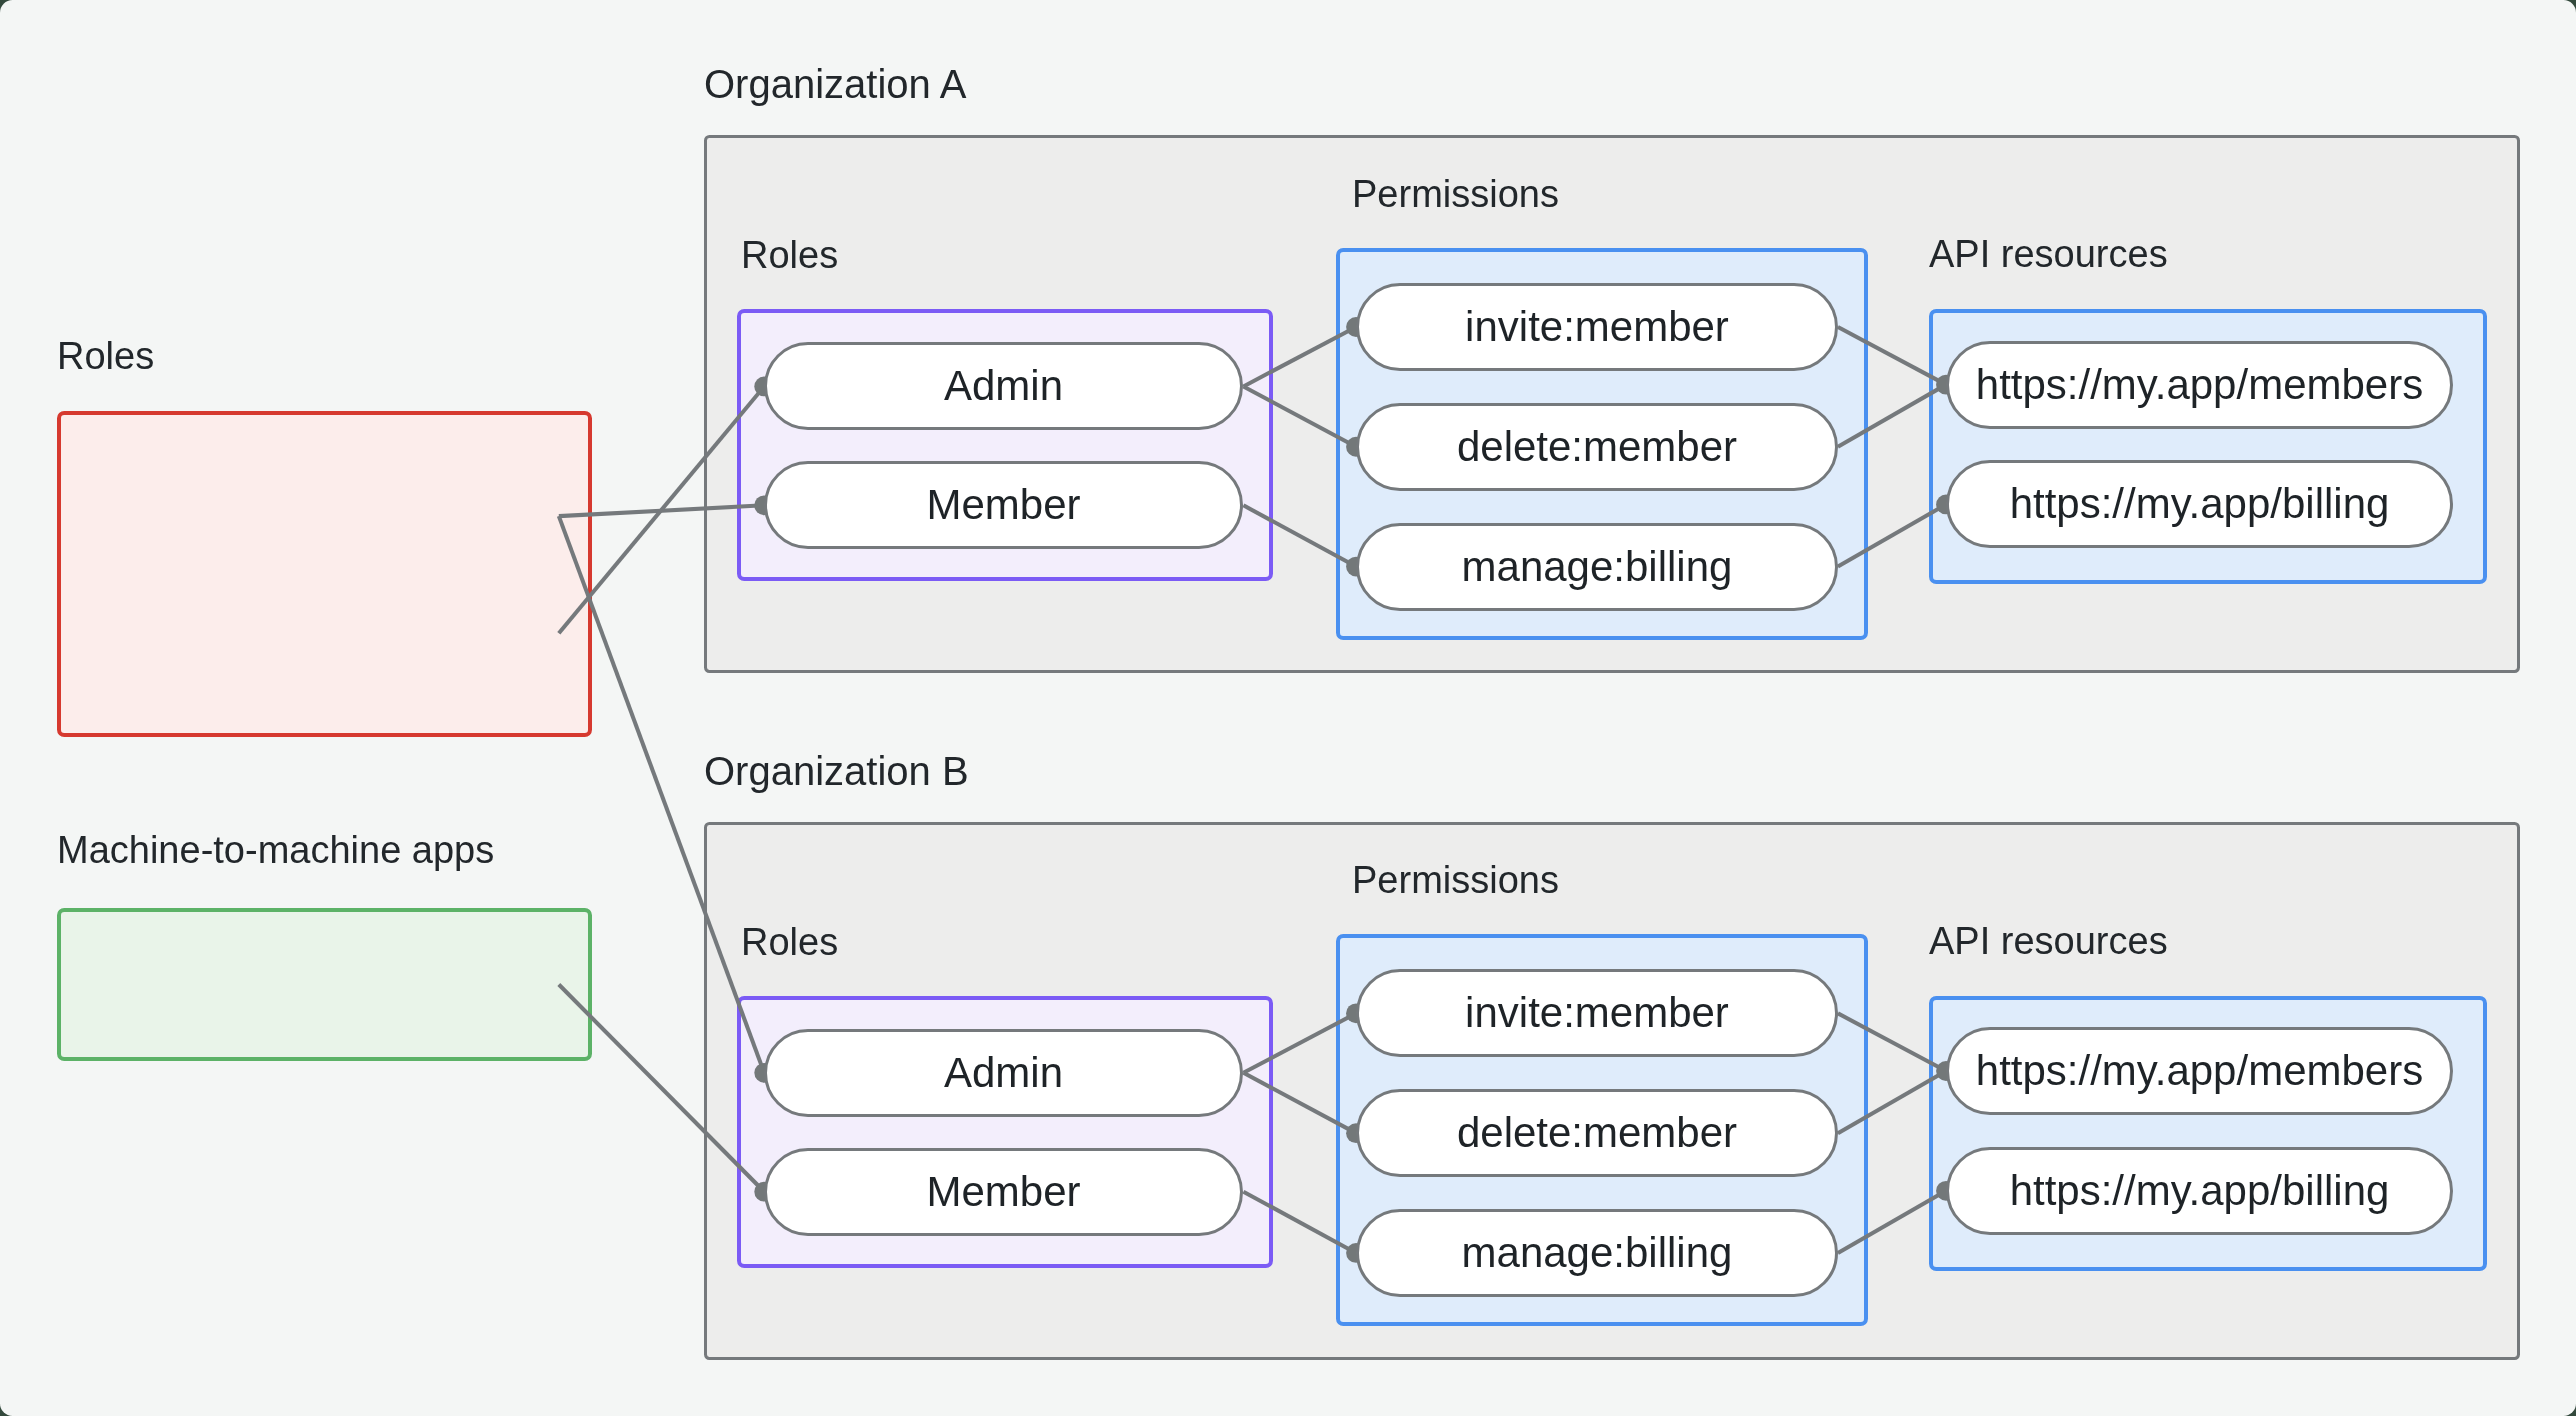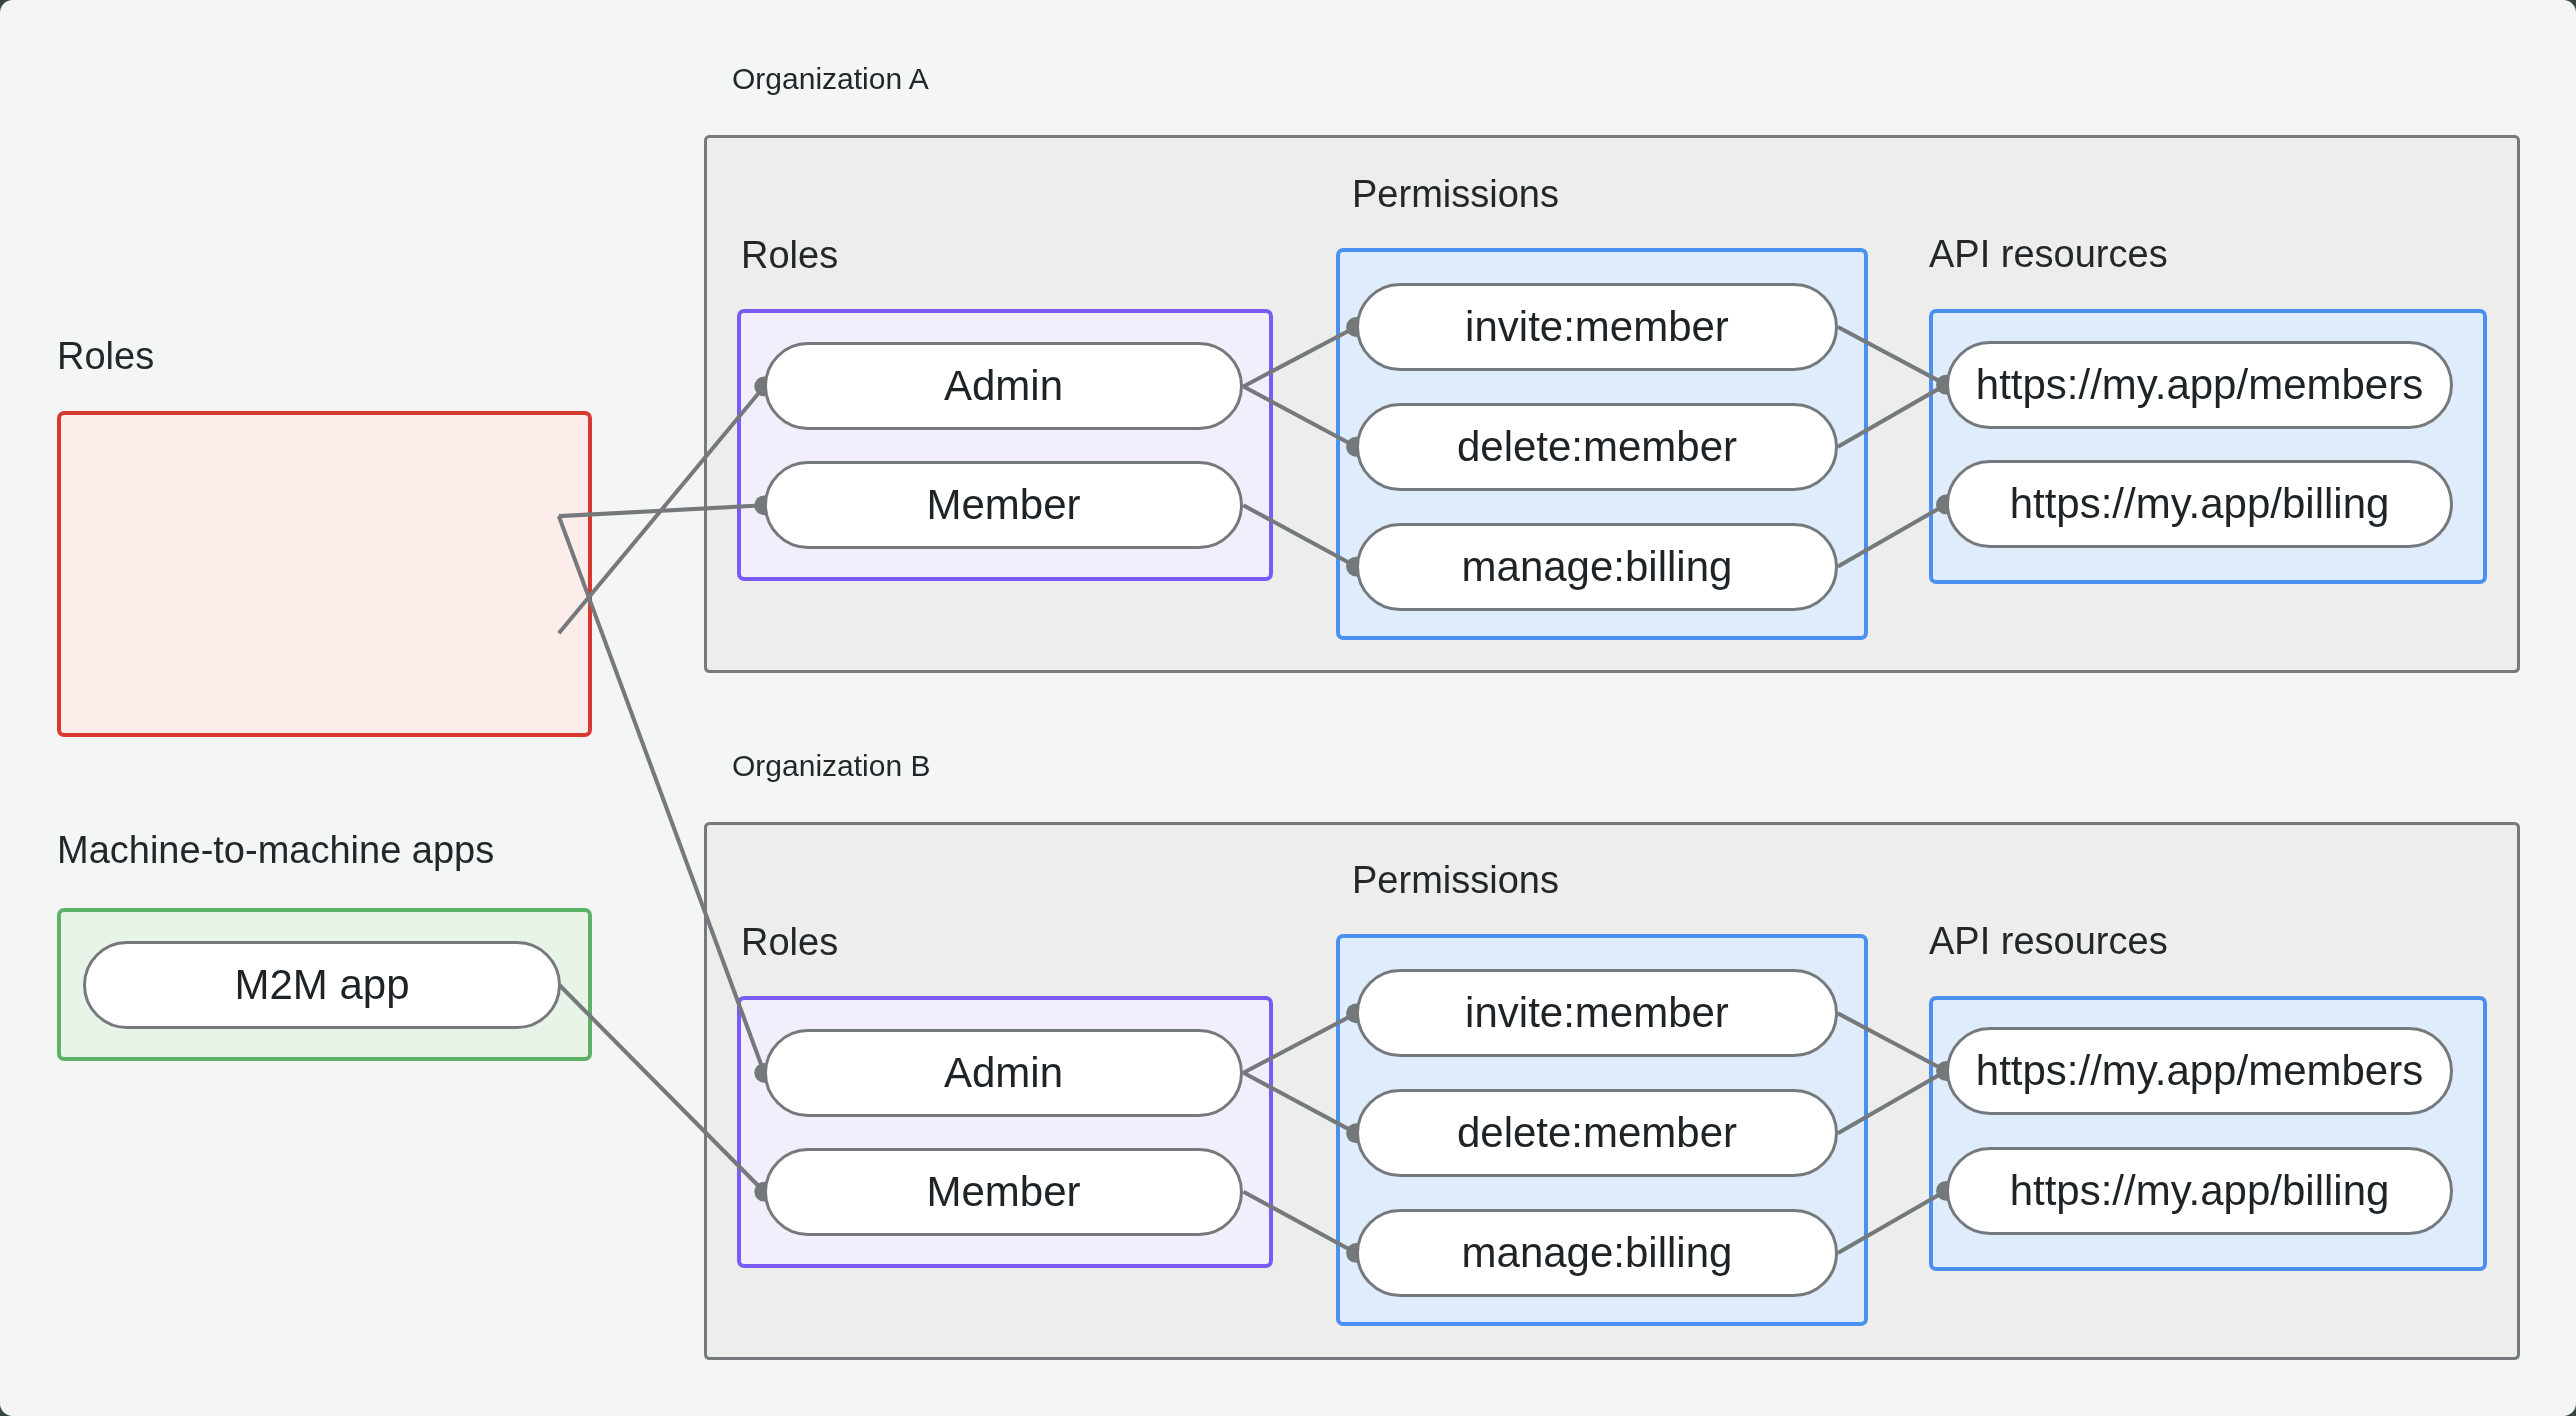--- a/index.html
+++ b/index.html
@@ -1,18 +1,18 @@
 <!DOCTYPE html>
 <html style="font-size:14.4px"><head>
 <meta charset="utf-8">
 <style>
   html,body{margin:0;padding:0;background:#33493c;font-family:"Liberation Sans","DejaVu Sans",sans-serif;}
   #page{position:relative;width:2576px;height:1416px;background:#f4f6f5;border-radius:12.6px;overflow:hidden;color:#22272b;}
   .glabel{position:absolute;font-size:38px;line-height:1.05;color:#22272b;white-space:nowrap;}
-  .org-title{font-size:30px;margin-left:28px;}
+  .org-title{font-size:40px;}
   .box{position:absolute;box-sizing:border-box;border-radius:7.2px;}
   .org-box{background:#ededec;border:3.6px solid #75797c;border-radius:5.4px;}
   .users-box{background:#fcedeb;border:4.5px solid #d6392f;}
   .m2m-box{background:#e9f4e9;border:4.5px solid #5cb267;}
   .roles-box{background:#f3eefc;border:4.5px solid #7b5bf5;}
   .perm-box{background:#dfecfb;border:4.5px solid #4a90f0;}
   .api-box{background:#dfecfb;border:4.5px solid #4a90f0;}
   .pill{position:absolute;z-index:3;box-sizing:border-box;background:#ffffff;border:3.2px solid #75797c;
         border-radius:54px;display:flex;align-items:center;justify-content:center;
         font-size:42px;color:#1e2327;white-space:nowrap;}
@@ -87,21 +87,20 @@
     <circle class="dot" cx="1505" cy="629" r="11"></circle>
     <circle class="dot" cx="1505" cy="1125" r="11"></circle>
     <circle class="dot" cx="1505" cy="1258" r="11"></circle>
     <circle class="dot" cx="1505" cy="1391" r="11"></circle>
     <circle class="dot" cx="2160" cy="427" r="11"></circle>
     <circle class="dot" cx="2160" cy="560" r="11"></circle>
     <circle class="dot" cx="2160" cy="1189" r="11"></circle>
     <circle class="dot" cx="2160" cy="1322" r="11"></circle>
   </svg>
 
-  <div class="pill" style="left:83px;top:941px;width:478px;height:88px;">M2M app</div>
 
   <div class="pill" style="left:764px;top:342px;width:479px;height:88px;">Admin</div>
   <div class="pill" style="left:764px;top:461px;width:479px;height:88px;">Member</div>
   <div class="pill" style="left:1356px;top:283px;width:482px;height:88px;">invite:member</div>
   <div class="pill" style="left:1356px;top:403px;width:482px;height:88px;">delete:member</div>
   <div class="pill" style="left:1356px;top:523px;width:482px;height:88px;">manage:billing</div>
   <div class="pill" style="left:1946px;top:341px;width:507px;height:88px;">https://my.app/members</div>
   <div class="pill" style="left:1946px;top:460px;width:507px;height:88px;">https://my.app/billing</div>
 
   <div class="pill" style="left:764px;top:1029px;width:479px;height:88px;">Admin</div>

